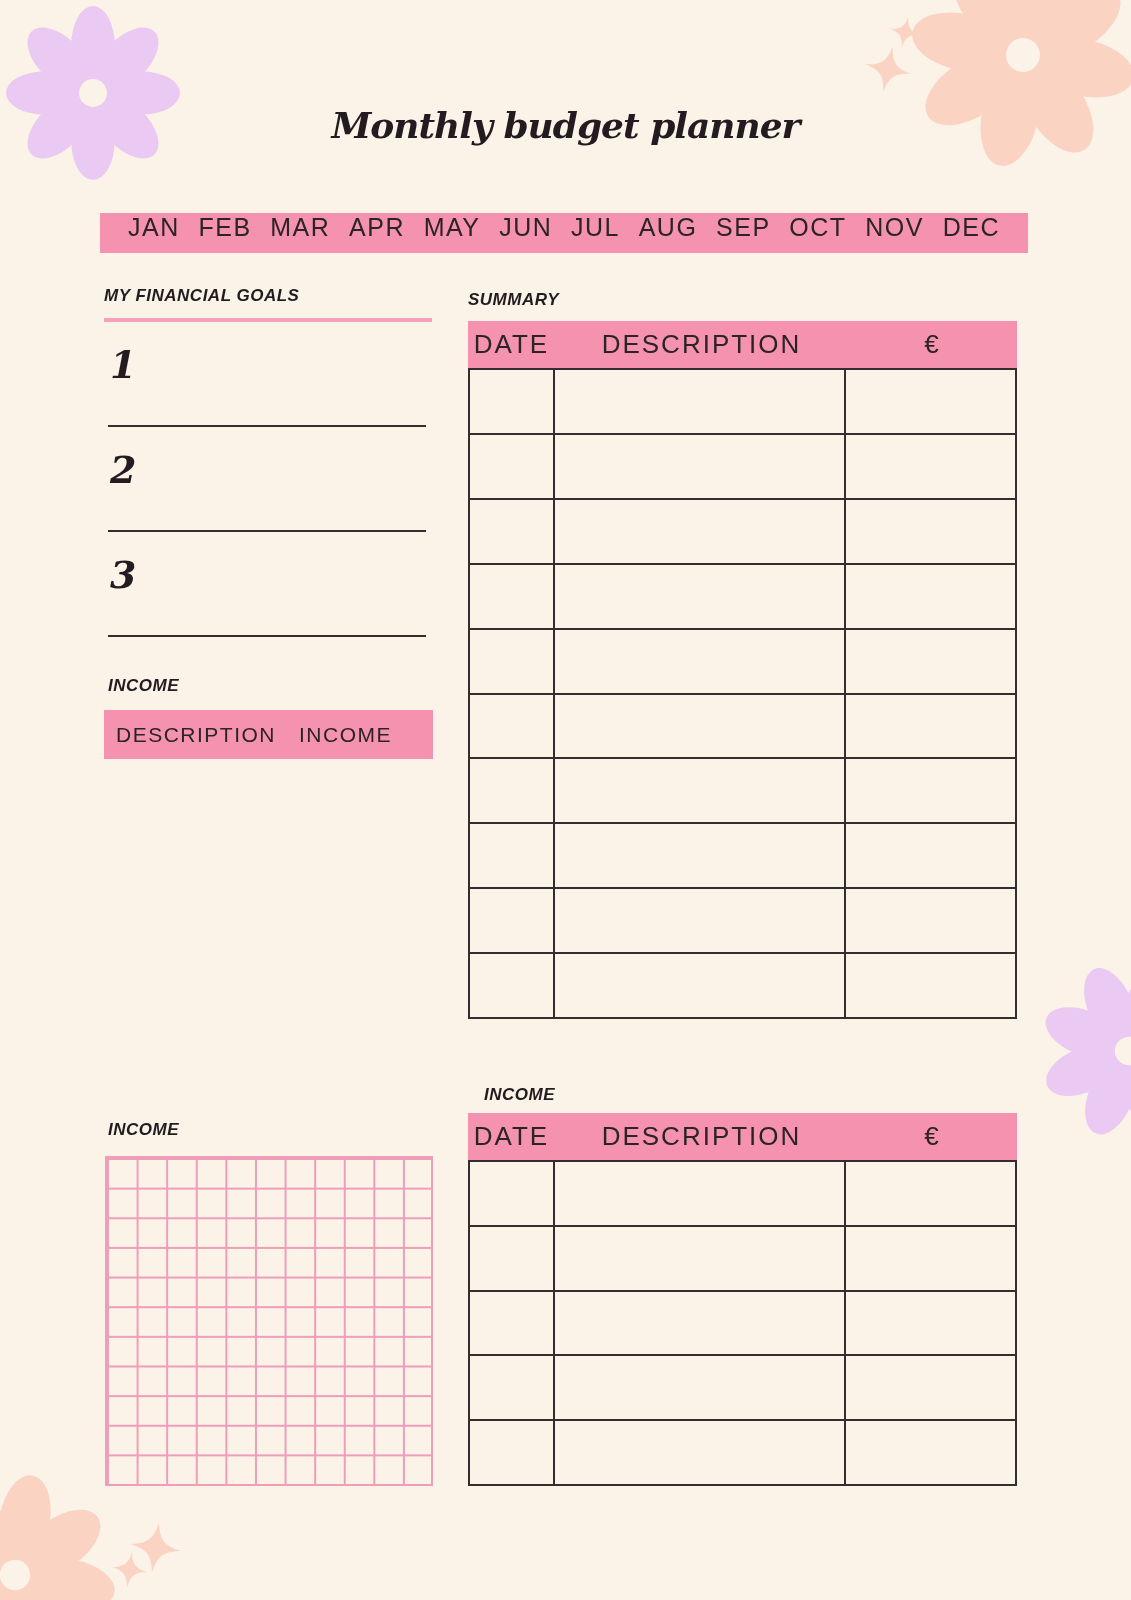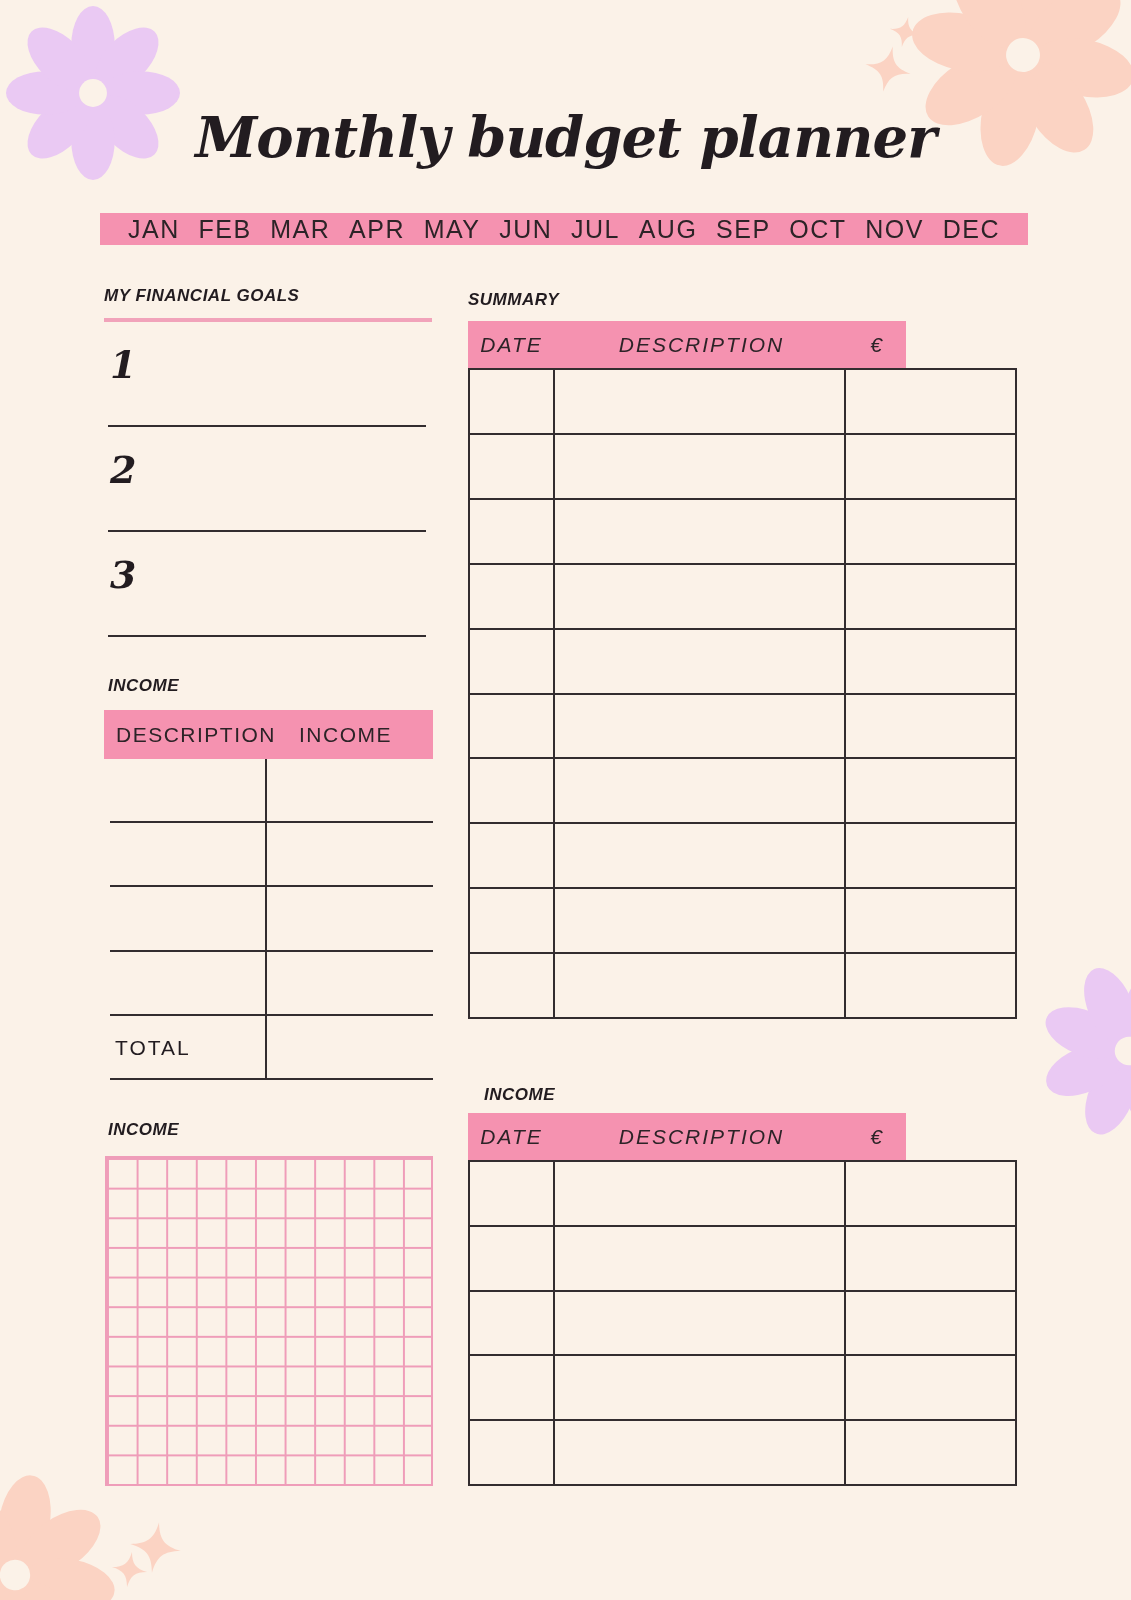--- a/index.html
+++ b/index.html
@@ -15,25 +15,25 @@
   #flower-bl{left:-86px;top:1474px;width:202px;height:202px;color:var(--peach);transform:rotate(10deg);}
   .sparkle{position:absolute;color:var(--peach);}
   #sparkle-tr-small{left:889px;top:16px;width:32px;height:32px;transform:rotate(12deg);}
   #sparkle-tr-big{left:864px;top:45px;width:48px;height:48px;transform:rotate(12deg);}
   #sparkle-bl-big{left:129px;top:1521px;width:53px;height:53px;transform:rotate(8deg);}
   #sparkle-bl-small{left:111px;top:1551px;width:37px;height:37px;transform:rotate(8deg);}
 
   
   .title{position:absolute;top:104px;left:0;width:100%;text-align:center;
     font-family:"DejaVu Serif", serif;font-style:italic;font-weight:700;
-    font-size:56px;color:var(--ink);letter-spacing:-1px;}
-
-  
-  .month-bar{position:absolute;left:100px;top:213px;width:928px;height:32px;background:var(--pink_band);
-    display:flex;align-items:center;justify-content:space-between;padding:0 28px;box-sizing:border-box;}
+    font-size:36px;color:var(--ink);letter-spacing:-1px;}
+
+  
+  .month-bar{position:absolute;left:100px;top:213px;width:928px;height:40px;background:var(--pink_band);
+    display:flex;justify-content:space-between;padding:0 28px;box-sizing:border-box;}
   .month{font-size:25px;letter-spacing:1.5px;color:#2c2327;}
 
   
   .sec-heading{position:absolute;font-style:italic;font-weight:700;font-size:17px;
     color:var(--ink);letter-spacing:0.5px;}
   #goals-heading{left:104px;top:286px;}
   #summary-heading{left:108px;top:676px;}
   #notes-heading{left:108px;top:1120px;}
   #expenses-heading{left:468px;top:290px;}
   #income-heading{left:484px;top:1085px;}
@@ -49,23 +49,23 @@
   .sum-band{position:absolute;left:104px;top:710px;width:329px;height:49px;background:var(--pink_band);
     display:flex;align-items:center;box-sizing:border-box;padding-left:12px;
     font-size:21px;letter-spacing:1.5px;color:#2c2327;}
   .sum-band .desc{width:183px;}
   .sum-table{position:absolute;left:110px;top:759px;width:323px;height:321px;}
   .sum-vline{position:absolute;left:155px;top:0;width:2px;height:100%;background:var(--line);}
   .sum-row{height:64.2px;border-bottom:2px solid var(--line);box-sizing:border-box;}
   .sum-total span{display:inline-block;padding:20px 0 0 5px;font-size:21px;letter-spacing:2px;color:var(--ink);}
 
   
-  .t-band{position:absolute;left:468px;width:438px;height:47px;background:var(--pink_band);
+  .t-band{position:absolute;left:468px;width:549px;height:47px;background:var(--pink_band);
     display:grid;grid-template-columns:87px 293px 1fr;align-items:center;text-align:center;
-    font-size:21px;letter-spacing:2px;color:#2c2327;font-style:italic;}
+    font-size:26px;letter-spacing:2px;color:#2c2327;}
   .exp-band{top:321px;}
   .inc-band{top:1113px;}
   .t-body{position:absolute;left:468px;width:549px;border:2px solid var(--line);
     box-sizing:border-box;display:flex;flex-direction:column;}
   .exp-body{top:368px;height:651px;}
   .inc-body{top:1160px;height:326px;}
   .t-row{flex:1;display:grid;grid-template-columns:85px 291px 1fr;border-bottom:2px solid var(--line);}
   .t-body .t-row:last-child{border-bottom:none;}
   .t-cell{border-right:2px solid var(--line);}
   .t-cell:last-child{border-right:none;}
@@ -182,33 +182,20 @@
       <span class="goal-number">3</span>
       <div class="goal-line"></div>
     </div>
     </div>
 
   <div class="sec-heading" id="summary-heading">INCOME</div>
   <div class="sum-band">
     <span class="desc">DESCRIPTION</span>
     <span>INCOME</span>
   </div>
-  <div class="sum-table">
-    <div class="sum-vline"></div>
-    <div>
-
-    <div class="sum-row"></div>
-        <div class="sum-row"></div>
-        <div class="sum-row"></div>
-        <div class="sum-row"></div>
-      </div>
-    <div class="sum-row sum-total">
-      <span>TOTAL</span>
-    </div>
-  </div>
 
   <div class="sec-heading" id="notes-heading">INCOME</div>
   <div class="notes-grid"></div>
 
   <div class="sec-heading" id="expenses-heading">SUMMARY</div>
   <div class="t-band exp-band">
     <span>DATE</span>
     <span>DESCRIPTION</span>
     <span>€</span>
   </div>

